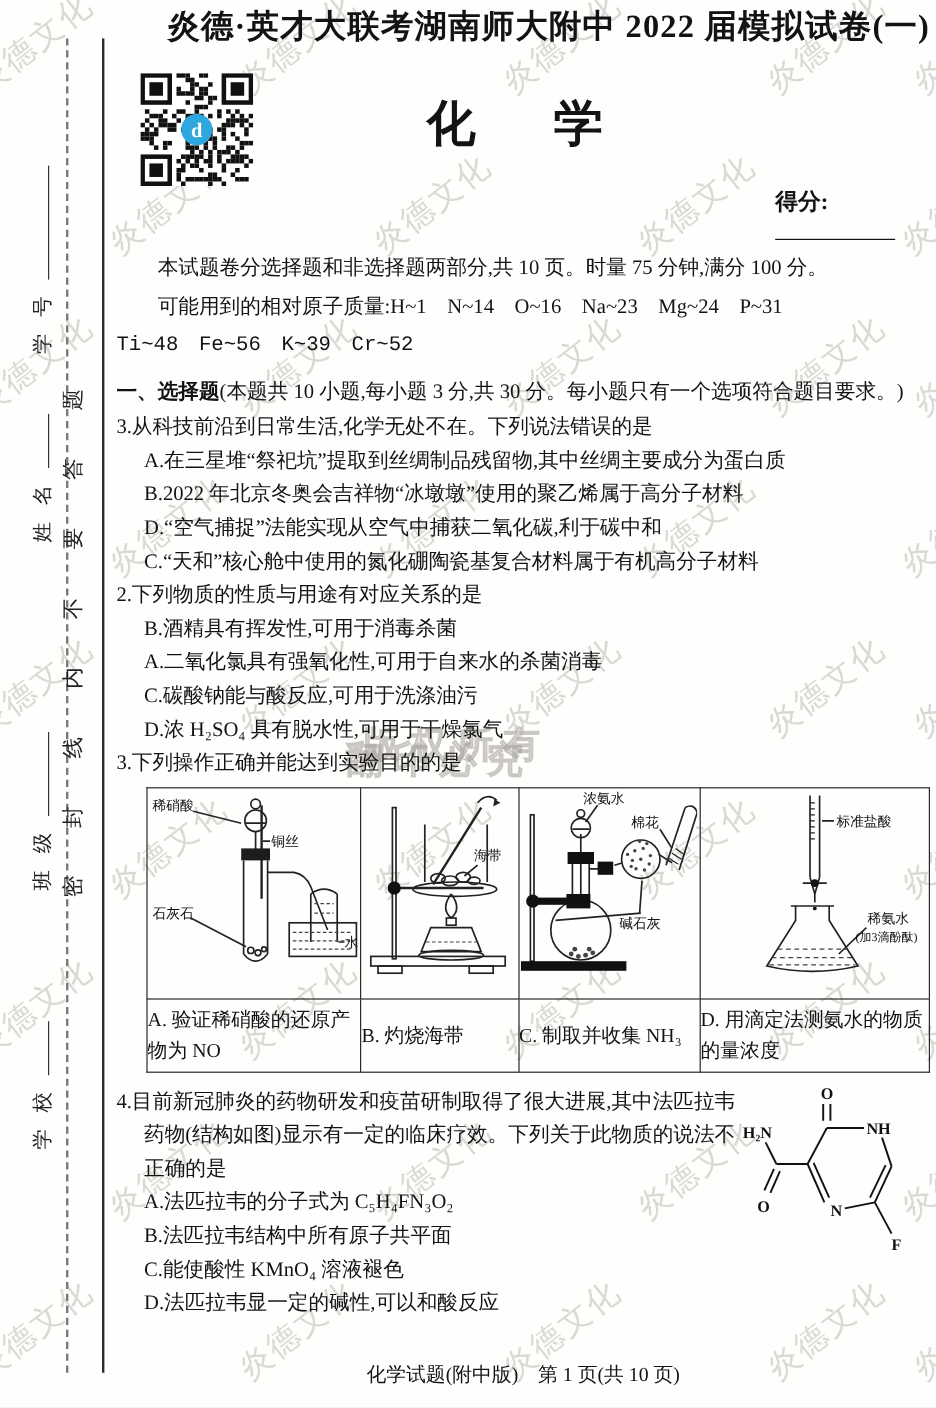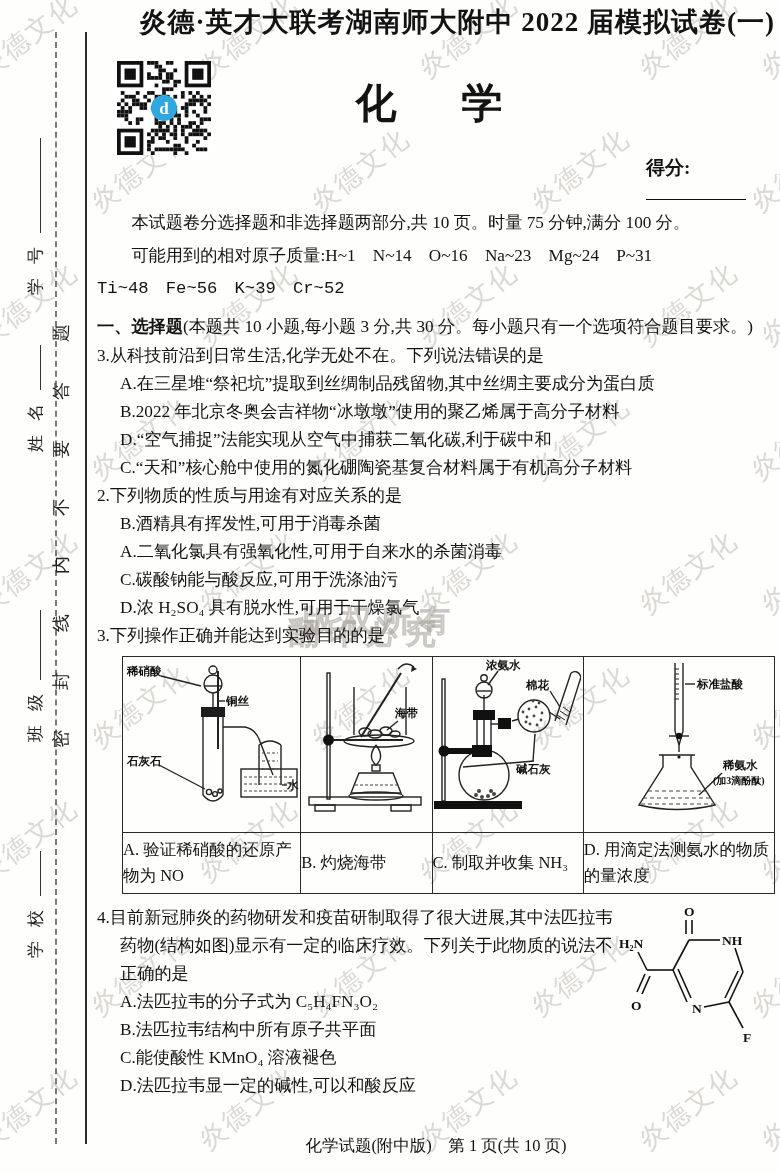--- a/index.html
+++ b/index.html
@@ -32,21 +32,21 @@
   .main p{margin:0;}
   .intro{text-indent:2em;line-height:33px;}
   .centerline{text-align:left;line-height:33px;font-family:Liberation Mono, monospace;}
   .heading{margin-top:6px !important;line-height:31px;}
   .stem{padding-left:23px;text-indent:-23px;}
   .opt{margin-left:23px !important;}
   
   table.exp{border-collapse:collapse;margin:6px 0 10px 25px;table-layout:fixed;}
   table.exp td{border:1.6px solid #2a2a2a;padding:0;vertical-align:middle;}
   td.cap{font-size:16.5px;line-height:26px;padding:5px 7px;height:60px;vertical-align:middle;}
-  td.diag{height:170px;text-align:center;font-weight:bold;}
+  td.diag{height:170px;text-align:center;}
   svg text{font-family:"Liberation Serif","DejaVu Serif",serif;}
   
   .struct{float:right;width:158px;height:168px;margin:-6px 0 0 4px;}
   .footer{position:absolute;left:97px;top:1135px;width:678px;text-align:center;font-size:16.5px;z-index:1;}
 </style>
 </head>
 <body>
 
 <div class="page">
 

